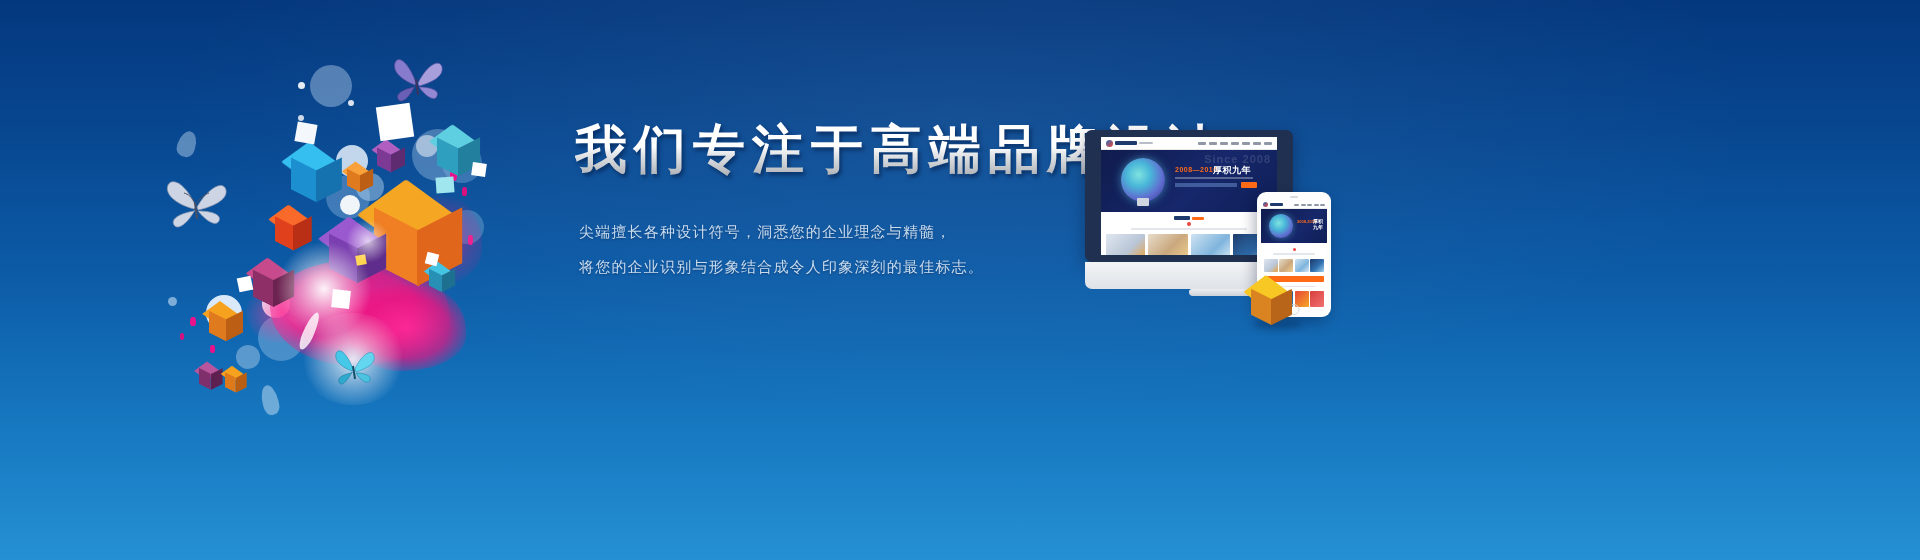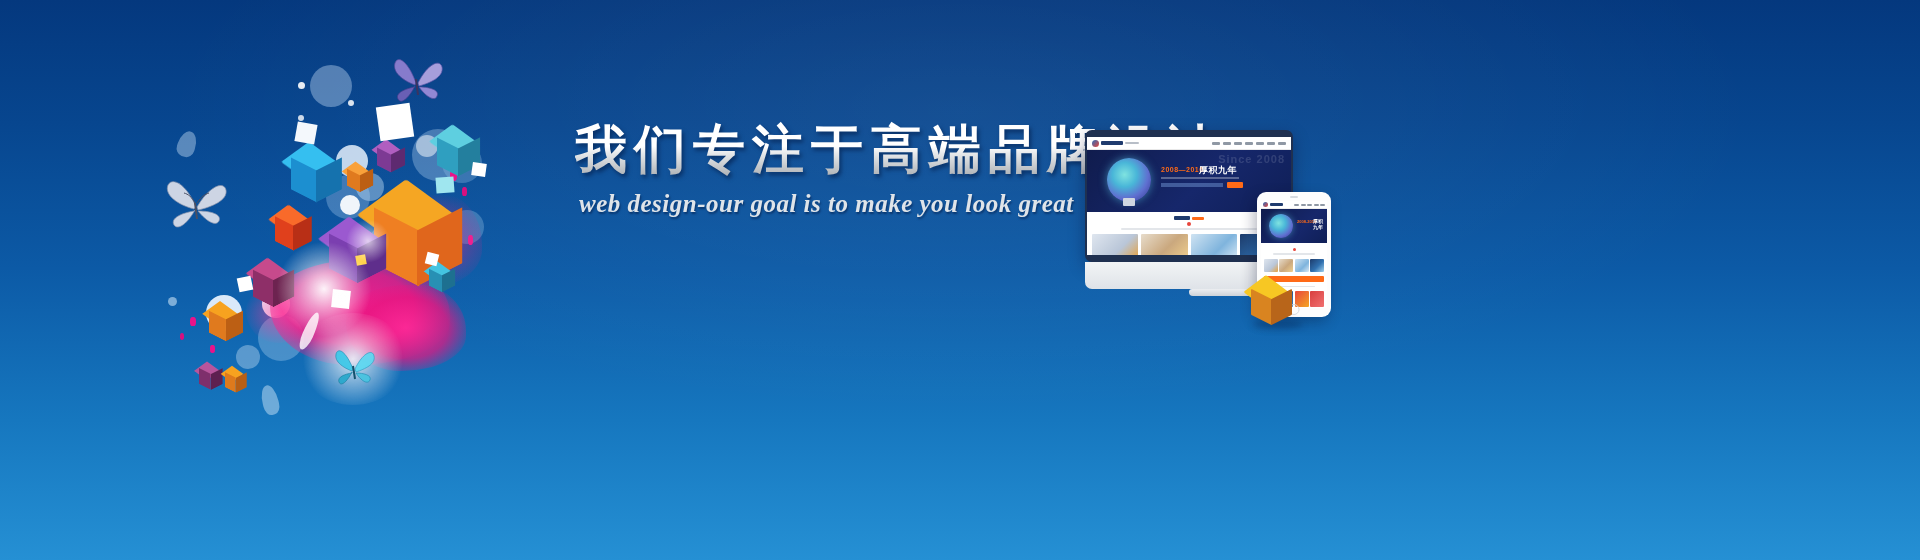--- a/index.html
+++ b/index.html
@@ -55,21 +55,21 @@
     font-size:15px;line-height:1.55;letter-spacing:1.2px;
     color:#c9dcee;
     text-shadow:0 1px 2px rgba(0,20,60,0.4);
     white-space:nowrap;
   }
 
   
   .devices{position:absolute;left:1085px;top:130px;width:300px;height:200px;}
   .monitor{
     position:absolute;left:0;top:0;width:208px;height:132px;
-    background:#1f3050;border-radius:7px;padding:7px 2px;box-sizing:border-box;
+    background:#1f3050;border-radius:7px;padding:7px 16px;box-sizing:border-box;
     box-shadow:0 6px 16px rgba(0,10,40,0.35);
   }
   .mon-screen{width:100%;height:100%;background:#fff;overflow:hidden;position:relative;}
   .mon-neck{
     position:absolute;left:50%;top:132px;transform:translateX(-50%);
     width:36px;height:30px;background:linear-gradient(90deg,#c9ced4,#eceef1 40%,#d7dbe0);
   }
   .mon-base{
     position:absolute;left:50%;top:159px;transform:translateX(-50%);
     width:92px;height:7px;background:linear-gradient(180deg,#eceef1,#cdd2d8);
@@ -321,22 +321,23 @@
       <path d="M23 21 L25 34" stroke="#14506b" stroke-width="2" fill="none"></path>
     </svg>
 
     <div style="left:28px;top:86px;width:18px;height:26px;background:rgba(190,215,240,0.45);border-radius:60% 60% 50% 50%/70% 70% 40% 40%;transform:rotate(18deg);"></div>
     <div style="left:112px;top:340px;width:16px;height:30px;background:rgba(200,225,245,0.5);border-radius:60% 60% 50% 50%/70% 70% 40% 40%;transform:rotate(-14deg);"></div>
     <div style="left:154px;top:266px;width:11px;height:40px;background:rgba(255,255,255,0.8);border-radius:50% 50% 50% 50%/60% 60% 40% 40%;transform:rotate(24deg);"></div>
   </div>
 
   <div class="copy">
     <h1 class="headline">我们专注于高端品牌设计</h1>
-    <div class="subhead">web design-our goal is to make you look great</div>
     <div class="body-lines">
+      <p>尖端擅长各种设计符号，洞悉您的企业理念与精髓，</p>
+      <p>将您的企业识别与形象结合成令人印象深刻的最佳标志。</p>
     </div>
   </div>
 
   <div class="devices">
 
     <div class="mon-neck"></div>
     <div class="mon-base"></div>
 
     <div class="monitor">
       <div class="mon-screen">

